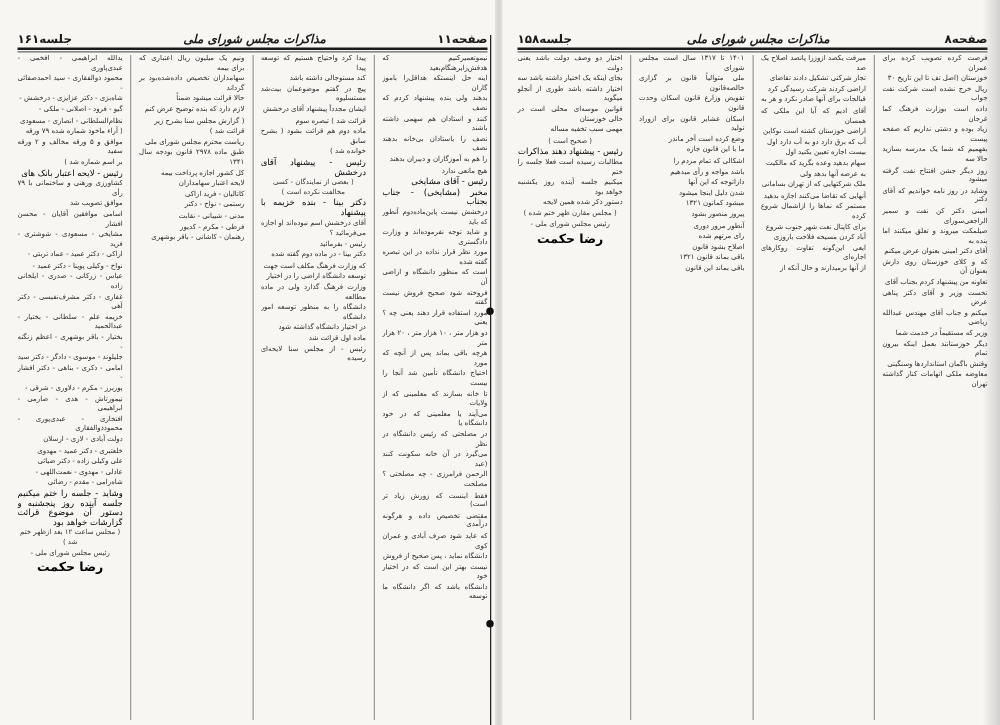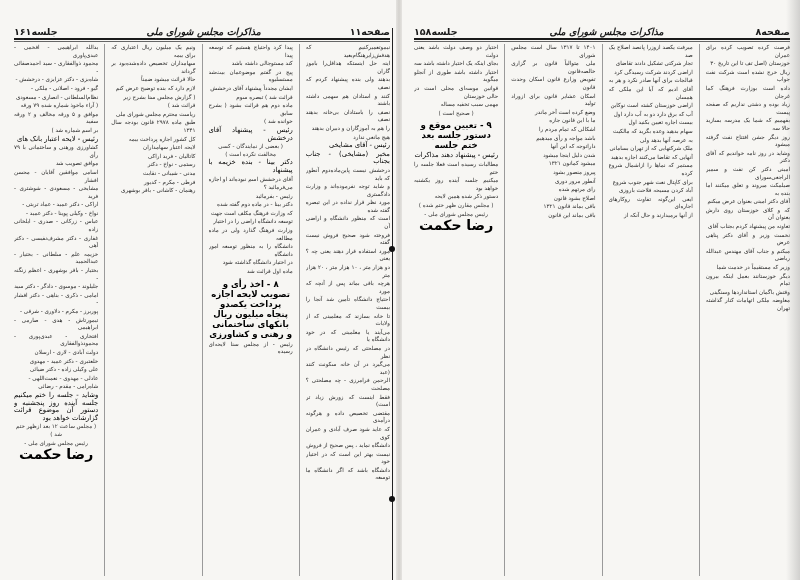--- a/index.html
+++ b/index.html
@@ -50,21 +50,21 @@
     font-size:5.6px; line-height:7.6px; color:#2a2a2a;
     overflow:hidden; position:relative;
   }
   .col p { margin:0 0 1px 0; }
   .col .speaker { font-weight:normal; font-size:6.8px; color:#000; }
   .col .heading {
     font-weight:bold; font-size:8.6px; line-height:10px; text-align:center; color:#000;
     margin:3px 0 2px;
   }
   .col .sign {
-    font-weight:bold; font-size:14px; text-align:center; margin-top:4px; color:#000;
+    font-weight:bold; font-size:10px; text-align:center; margin-top:4px; color:#000;
   }
   .col .note { text-align:center; color:#333; }
   .col-sep {
     width:1px; background:#9a9a9a; align-self:stretch;
   }
   .scan-shade {
     position:absolute; top:0; right:0; width:14px; height:580px;
     background:linear-gradient(to left,#8a8a8a,rgba(200,200,200,0));
     opacity:.35;
   }
@@ -130,21 +130,20 @@
       <p>آقای درخشش اسم نبوده‌اند او اجازه</p>
       <p>می‌فرمائید ؟</p>
       <p>رئیس - بفرمائید</p>
       <p>دکتر بینا - در ماده دوم گفته شده</p>
       <p>که وزارت فرهنگ مکلف است جهت</p>
       <p>توسعه دانشگاه اراضی را در اختیار</p>
       <p>وزارت فرهنگ گذارد ولی در ماده مطالعه</p>
       <p>دانشگاه را به منظور توسعه امور دانشگاه</p>
       <p>در اختیار دانشگاه گذاشته شود</p>
       <p>ماده اول قرائت شد</p>
-      <p class="heading">۸ - اخذ رأی و تصویب لایحه اجازه پرداخت یکصدو پنجاه میلیون ریال بانکهای ساختمانی و رهنی و کشاورزی</p>
       <p>رئیس - از مجلس سنا لایحه‌ای رسیده</p>
     </div>
     <div class="col-sep"></div>
 
     <div class="col">
       <p>ونیم یک میلیون ریال اعتباری که برای بیمه</p>
       <p>سهامداران تخصیص داده‌شده‌بود بر گرداند</p>
       <p>حالا قرائت میشود ضمناً</p>
       <p>لازم دارد که بنده توضیح عرض کنم</p>
       <p>( گزارش مجلس سنا بشرح زیر</p>
@@ -271,21 +270,20 @@
       <p>باقی بماند این قانون</p>
     </div>
     <div class="col-sep"></div>
     <div class="col">
       <p>اختیار دو وصف دولت باشد یعنی دولت</p>
       <p>بجای اینکه یک اختیار داشته باشد سه</p>
       <p>اختیار داشته باشد طوری از آنجلو میگوید</p>
       <p>قوانین موسه‌ای محلی است در حالی خوزستان</p>
       <p>مهمی سبب تخفیه مساله</p>
       <p class="note">( صحیح است )</p>
-      <p class="heading">۹ - تعیین موقع و دستور جلسه بعد ختم جلسه</p>
       <p class="speaker">رئیس - پیشنهاد دهند مذاکرات</p>
       <p>مطالبات رسیده است فعلا جلسه را ختم</p>
       <p>میکنیم جلسه آینده روز یکشنبه خواهد بود</p>
       <p>دستور ذکر شده همین لایحه</p>
       <p class="note">( مجلس مقارن ظهر ختم شده )</p>
       <p class="note">رئیس مجلس شورای ملی -</p>
       <p class="sign">رضا حکمت</p>
     </div>
   </div>
   <div class="scan-shade"></div>

